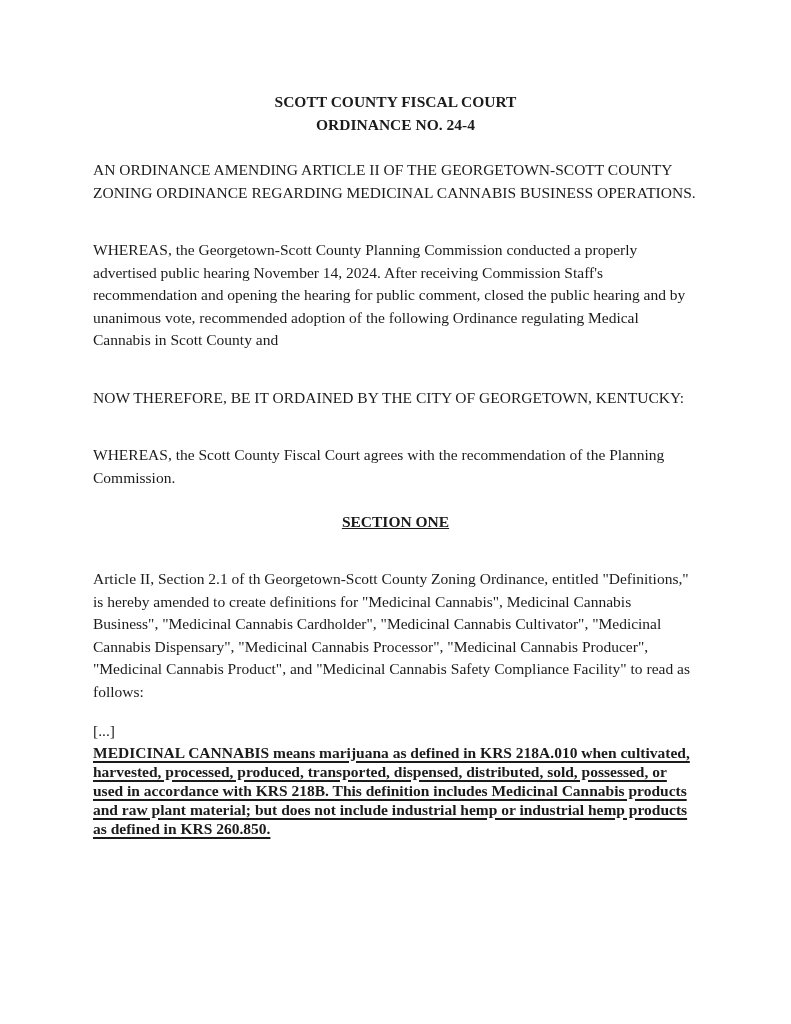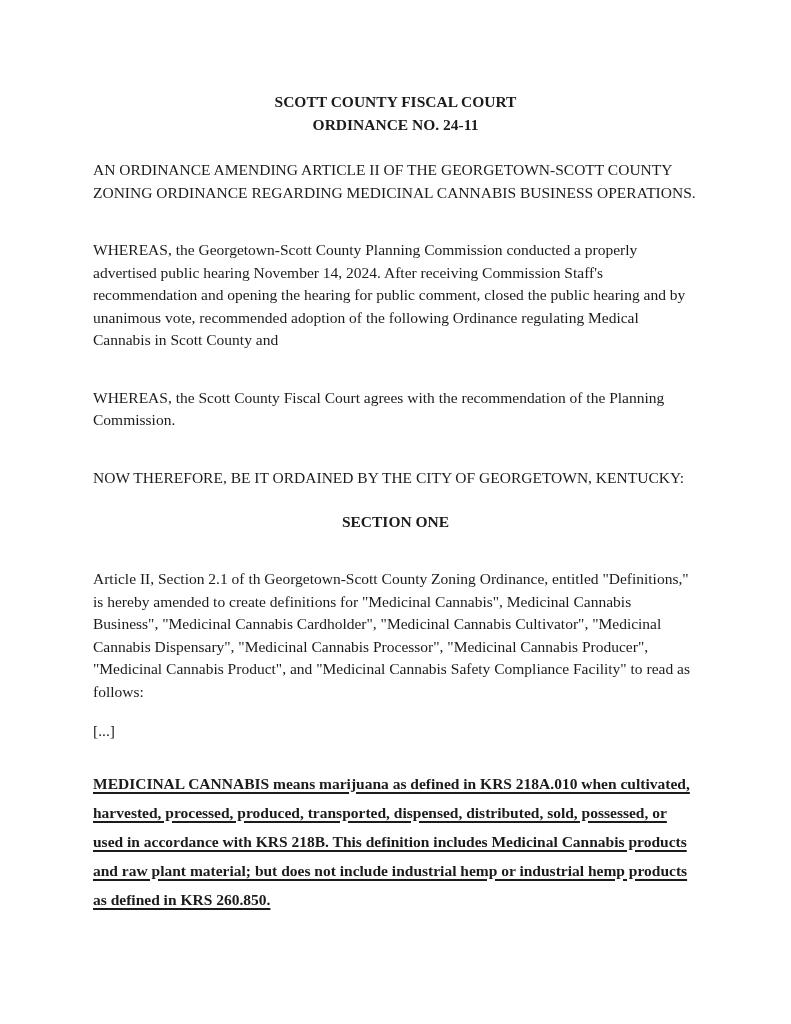--- a/index.html
+++ b/index.html
@@ -32,51 +32,51 @@
   }
   .para {
     margin-top: 35px;
     line-height: 22.5px;
   }
   .section-heading {
     margin-top: 21px;
     text-align: center;
     font-weight: bold;
     line-height: 23px;
+    text-decoration: underline;
   }
   .ellipsis-marker {
     margin-top: 17px;
     line-height: 22.5px;
   }
   .definition {
-    margin-top: 26px;
     font-weight: bold;
     text-decoration: underline;
     text-decoration-thickness: 1.5px;
     text-underline-offset: 3px;
-    line-height: 29px;
+    line-height: 19px;
   }
 </style>
 </head>
 <body>
 
 <div class="page">
 
   <div class="doc-title">
     <div>SCOTT COUNTY FISCAL COURT</div>
-    <div>ORDINANCE NO. 24-11</div>
+    <div>ORDINANCE NO. 24-4</div>
   </div>
 
   <div class="heading">AN ORDINANCE AMENDING ARTICLE II OF THE GEORGETOWN-SCOTT COUNTY ZONING ORDINANCE REGARDING MEDICINAL CANNABIS BUSINESS OPERATIONS.</div>
 
   <div class="para">WHEREAS, the Georgetown-Scott County Planning Commission conducted a properly advertised public hearing November 14, 2024. After receiving Commission Staff's recommendation and opening the hearing for public comment, closed the public hearing and by unanimous vote, recommended adoption of the following Ordinance regulating Medical Cannabis in Scott County and</div>
 
+  <div class="para">NOW THEREFORE, BE IT ORDAINED BY THE CITY OF GEORGETOWN, KENTUCKY:</div>
+
   <div class="para">WHEREAS, the Scott County Fiscal Court agrees with the recommendation of the Planning Commission.</div>
-
-  <div class="para">NOW THEREFORE, BE IT ORDAINED BY THE CITY OF GEORGETOWN, KENTUCKY:</div>
 
   <div class="section-heading">SECTION ONE</div>
 
   <div class="para">Article II, Section 2.1 of th Georgetown-Scott County Zoning Ordinance, entitled "Definitions," is hereby amended to create definitions for "Medicinal Cannabis", Medicinal Cannabis Business", "Medicinal Cannabis Cardholder", "Medicinal Cannabis Cultivator", "Medicinal Cannabis Dispensary", "Medicinal Cannabis Processor", "Medicinal Cannabis Producer", "Medicinal Cannabis Product", and "Medicinal Cannabis Safety Compliance Facility" to read as follows:</div>
 
   <div class="ellipsis-marker">[...]</div>
 
   <div class="definition">MEDICINAL CANNABIS means marijuana as defined in KRS 218A.010 when cultivated, harvested, processed, produced, transported, dispensed, distributed, sold, possessed, or used in accordance with KRS 218B. This definition includes Medicinal Cannabis products and raw plant material; but does not include industrial hemp or industrial hemp products as defined in KRS 260.850.</div>
 
 </div>

